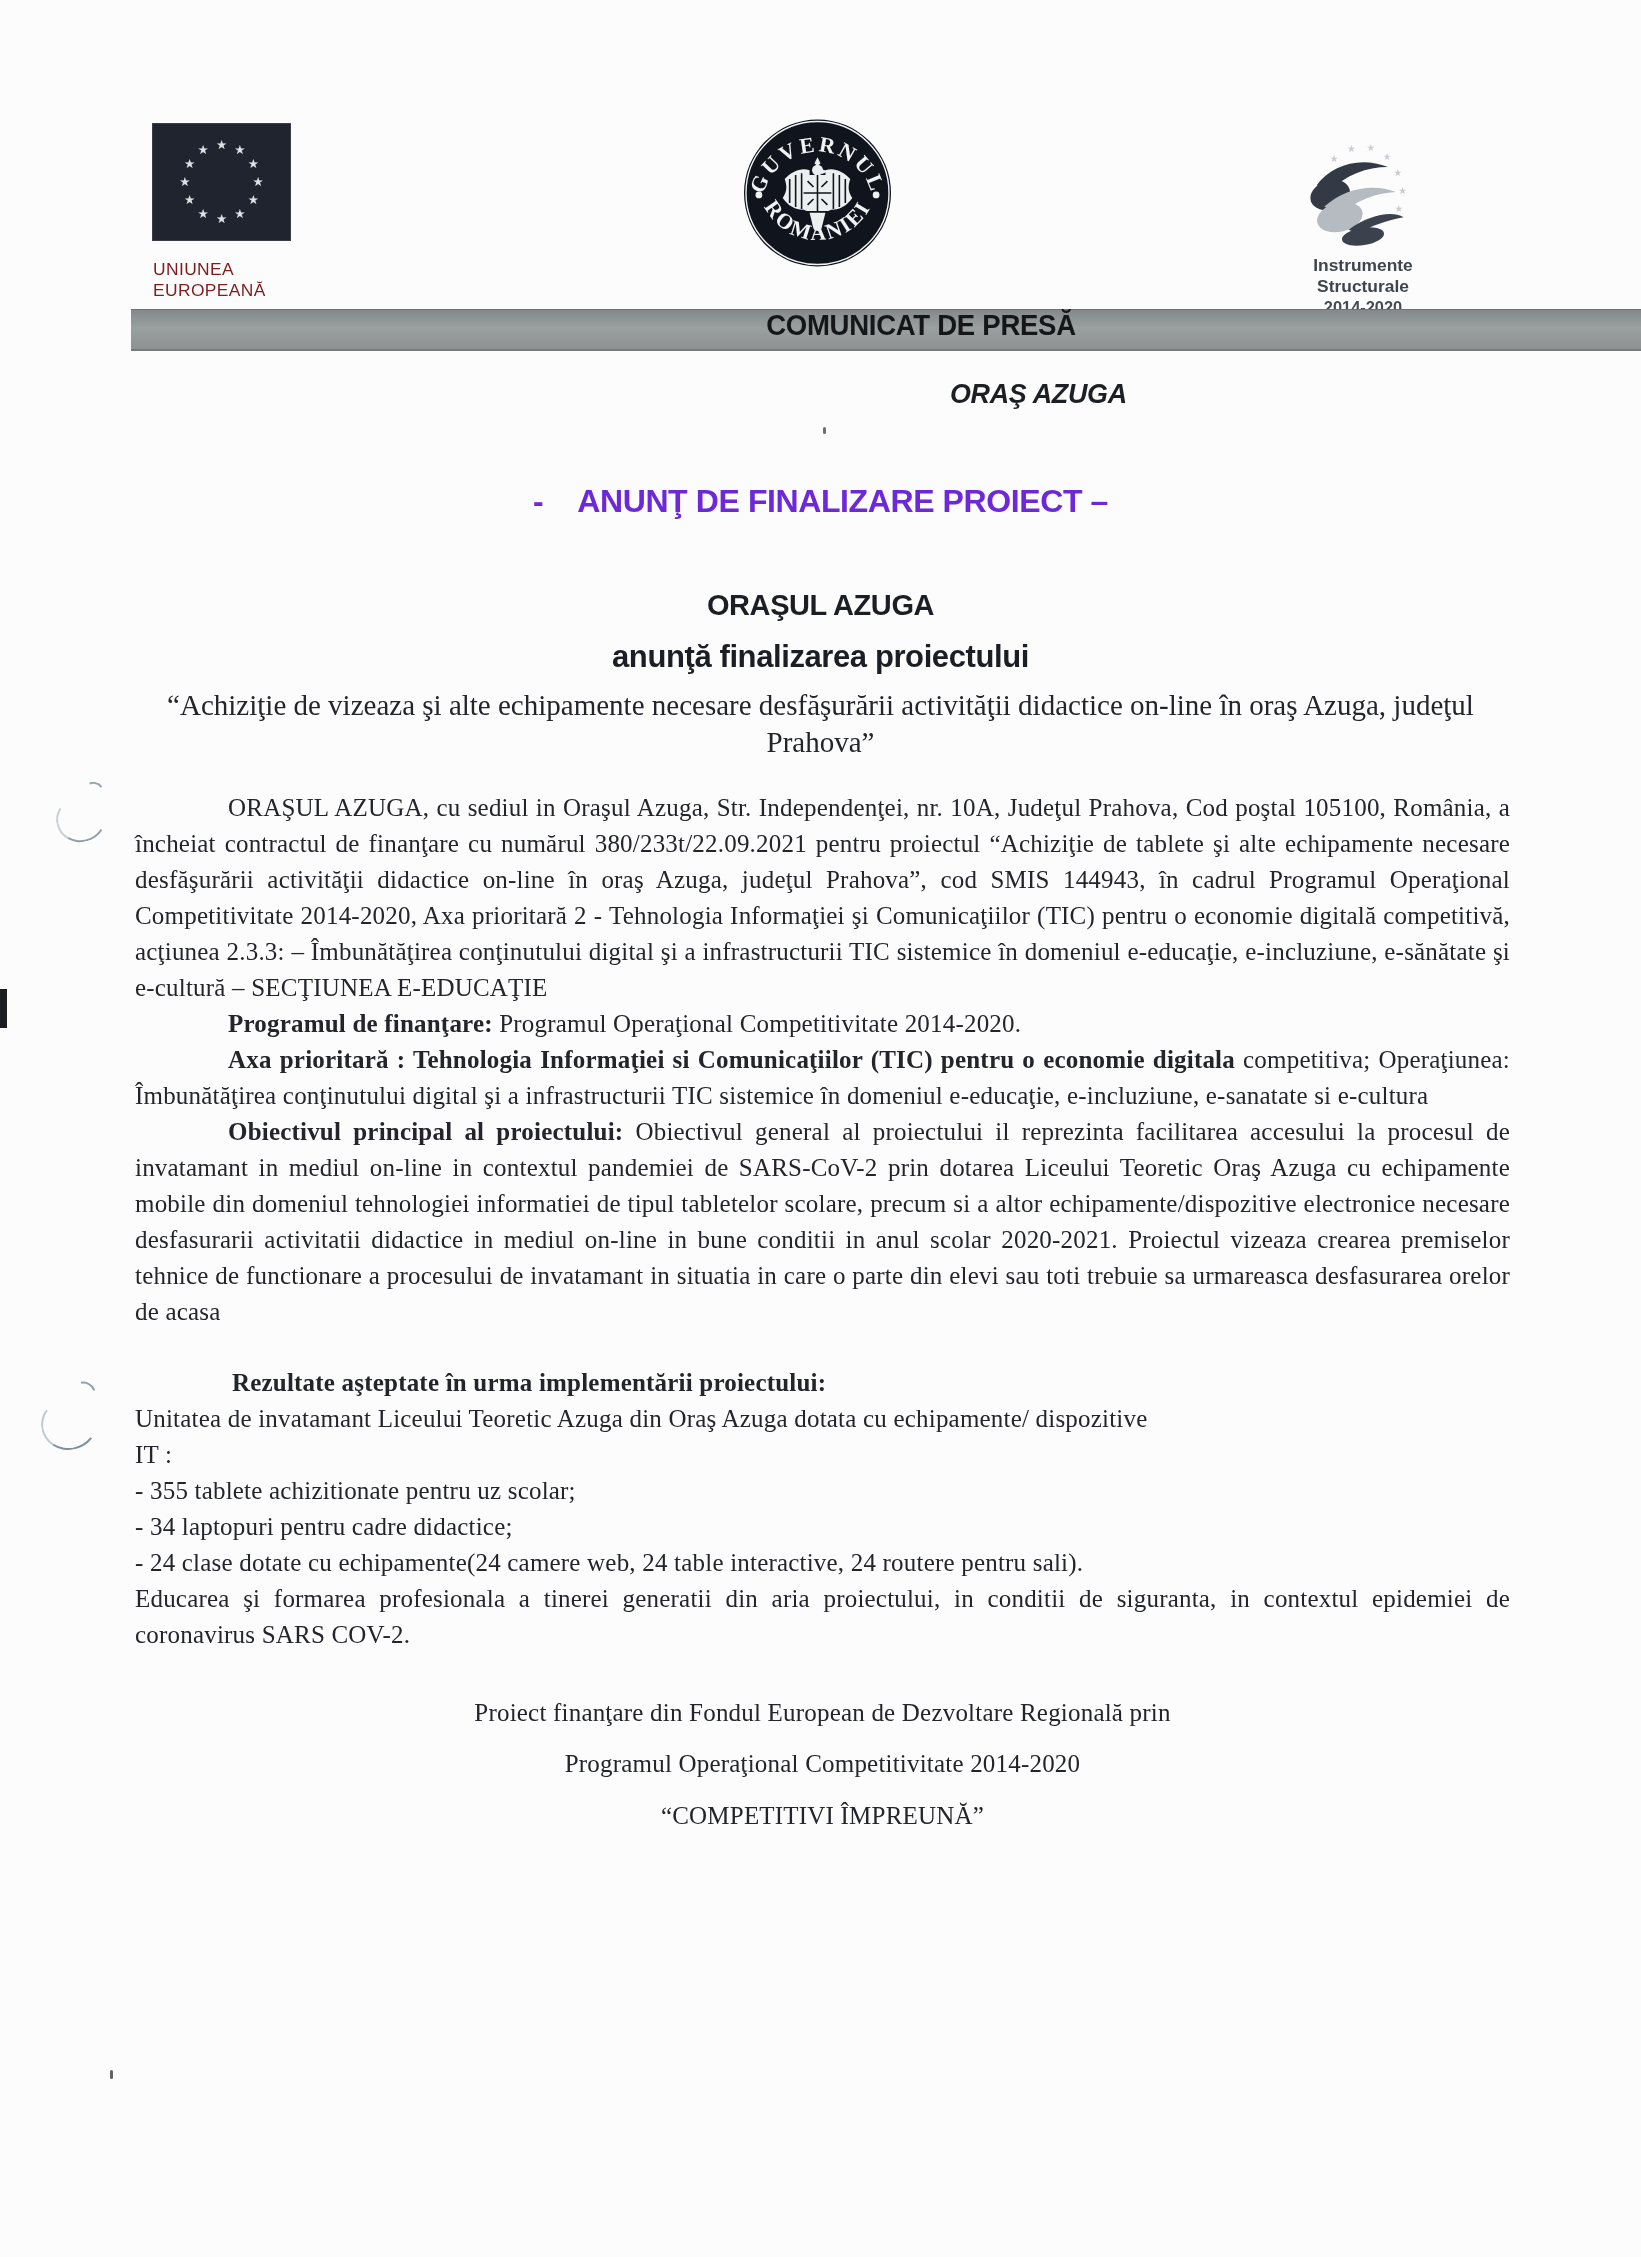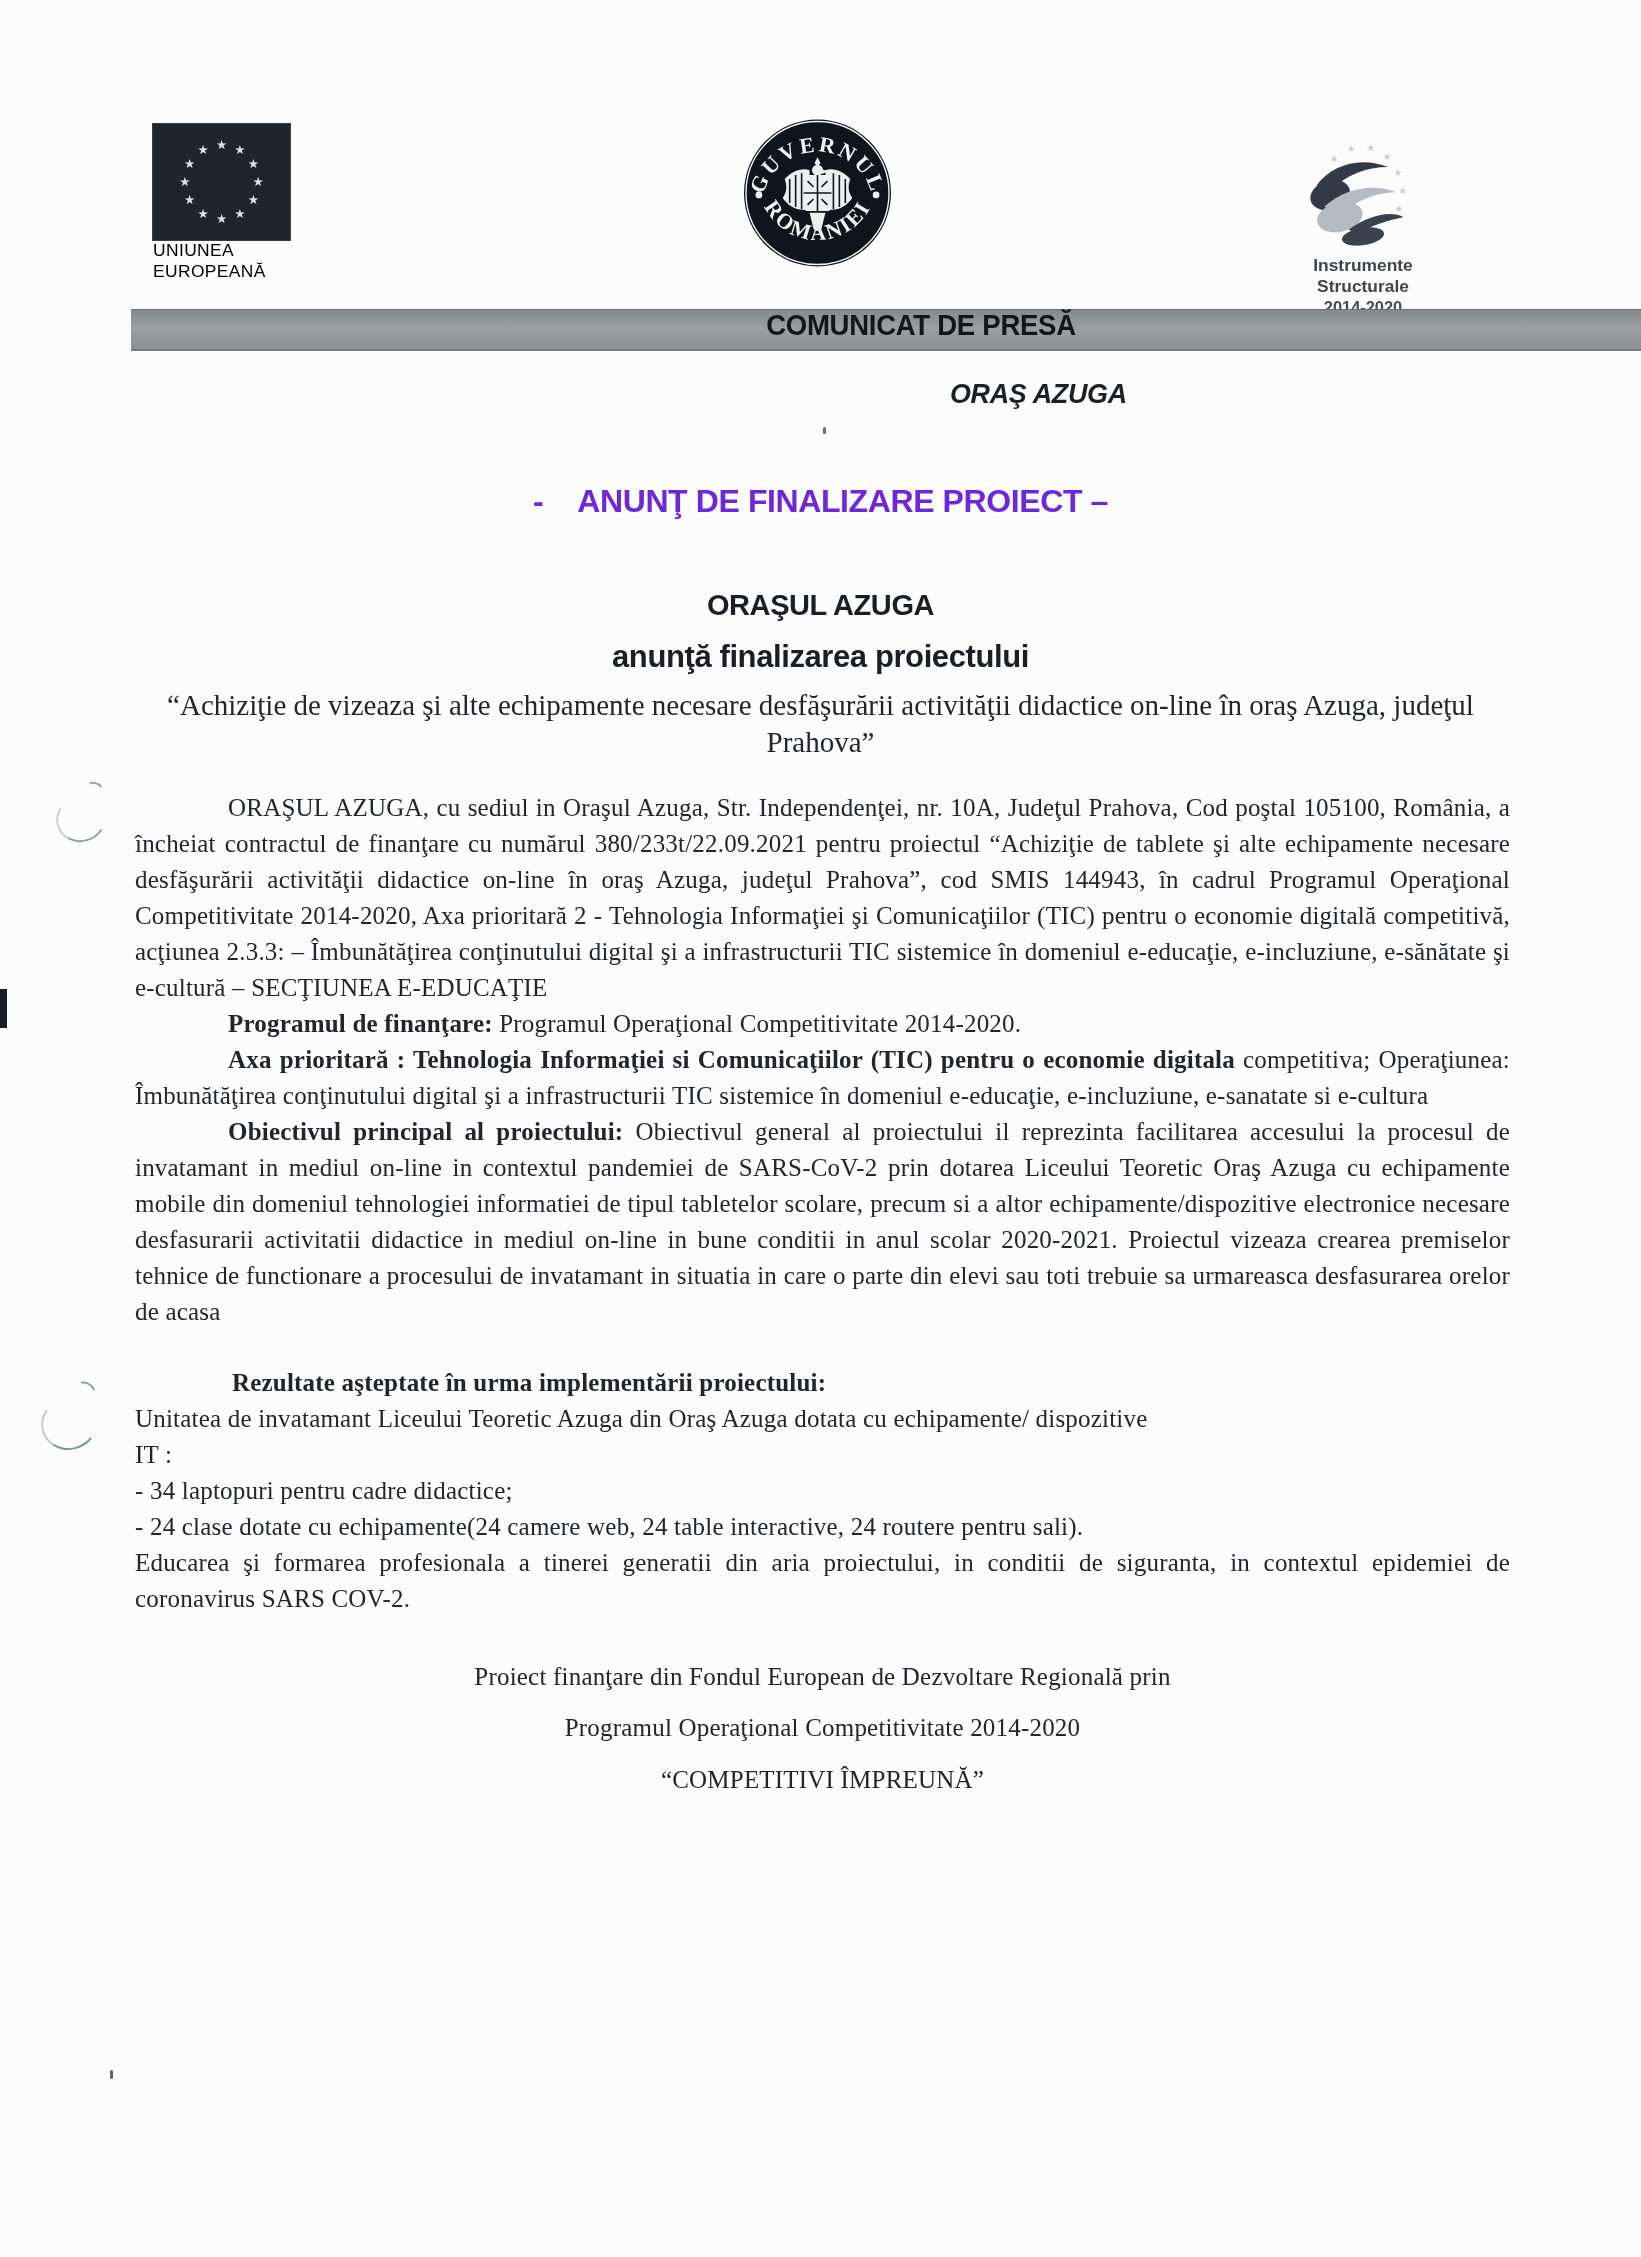--- a/index.html
+++ b/index.html
@@ -8,22 +8,22 @@
     width:1641px;height:2257px;
     margin:0 auto;
     background:#fcfcfd;
     overflow:hidden;
     font-family:"Liberation Serif", serif;
     color:#1f2126;
   }
   
   .eu-logo{position:absolute;left:153px;top:124px;width:174px;}
   .eu-flag{width:137px;height:116px;background:#20242e;box-shadow:0 0 0 1px #3a3e46;}
-  .eu-caption{margin-top:0;font-family:"Liberation Sans",sans-serif;font-size:17.4px;
-    color:#000000;letter-spacing:0.4px;}
+  .eu-caption{margin-top:19px;font-family:"Liberation Sans",sans-serif;font-size:17.4px;
+    color:#7f1d1d;letter-spacing:0.4px;}
   .gov-seal{position:absolute;left:742px;top:116px;width:151px;height:154px;}
   .struct-logo{position:absolute;left:1276px;top:137px;width:174px;text-align:center;}
   .struct-caption{font-family:"Liberation Sans",sans-serif;font-weight:bold;font-size:17.4px;
     color:#3f454d;margin-top:3.9px;}
   .struct-period{font-family:"Liberation Sans",sans-serif;font-weight:bold;font-size:16.4px;
     color:#454b53;margin-top:1px;}
   
   .band{
     position:absolute;left:131px;top:309px;width:1579px;height:42px;
     background:linear-gradient(180deg,#83878a 0%,#9aa0a0 45%,#8c9091 100%);
@@ -179,20 +179,21 @@
 
   <div class="doc-body">
     <p class="indent">ORAŞUL AZUGA, cu sediul in Oraşul Azuga, Str. Independenţei, nr. 10A, Judeţul Prahova, Cod poştal 105100, România, a încheiat contractul de finanţare cu numărul 380/233t/22.09.2021 pentru proiectul “Achiziţie de tablete şi alte echipamente necesare desfăşurării activităţii didactice on-line în oraş Azuga, judeţul Prahova”, cod SMIS 144943, în cadrul Programul Operaţional Competitivitate 2014-2020, Axa prioritară 2 - Tehnologia Informaţiei şi Comunicaţiilor (TIC) pentru o economie digitală competitivă, acţiunea 2.3.3: – Îmbunătăţirea conţinutului digital şi a infrastructurii TIC sistemice în domeniul e-educaţie, e-incluziune, e-sănătate şi e-cultură – SECŢIUNEA E-EDUCAŢIE</p>
     <p class="indent"><b>Programul de finanţare:</b><span> Programul Operaţional Competitivitate 2014-2020.</span></p>
     <p class="indent"><b>Axa prioritară : Tehnologia Informaţiei si Comunicaţiilor (TIC) pentru o economie digitala</b><span> competitiva; Operaţiunea: Îmbunătăţirea conţinutului digital şi a infrastructurii TIC sistemice în domeniul e-educaţie, e-incluziune, e-sanatate si e-cultura</span></p>
     <p class="indent"><b>Obiectivul principal al proiectului:</b><span> Obiectivul general al proiectului il reprezinta facilitarea accesului la procesul de invatamant in mediul on-line in contextul pandemiei de SARS-CoV-2 prin dotarea Liceului Teoretic Oraş Azuga cu echipamente mobile din domeniul tehnologiei informatiei de tipul tabletelor scolare, precum si a altor echipamente/dispozitive electronice necesare desfasurarii activitatii didactice in mediul on-line in bune conditii in anul scolar 2020-2021. Proiectul vizeaza crearea premiselor tehnice de functionare a procesului de invatamant in situatia in care o parte din elevi sau toti trebuie sa urmareasca desfasurarea orelor de acasa</span></p>
 
     <p class="results-heading">Rezultate aşteptate în urma implementării proiectului:</p>
     <p>Unitatea de invatamant Liceului Teoretic Azuga din Oraş Azuga dotata cu echipamente/ dispozitive</p>
     <p class="no-just">IT :</p>
+    <p class="no-just">- 355 tablete achizitionate pentru uz scolar;</p>
     <p class="no-just">- 34 laptopuri pentru cadre didactice;</p>
     <p class="no-just">- 24 clase dotate cu echipamente(24 camere web, 24 table interactive, 24 routere pentru sali).</p>
     <p>Educarea şi formarea profesionala a tinerei generatii din aria proiectului, in conditii de siguranta, in contextul epidemiei de coronavirus SARS COV-2.</p>
 
     <div class="footer-block">
       <div>Proiect finanţare din Fondul European de Dezvoltare Regională prin</div>
       <div>Programul Operaţional Competitivitate 2014-2020</div>
       <div>“COMPETITIVI ÎMPREUNĂ”</div>
     </div>
   </div>

